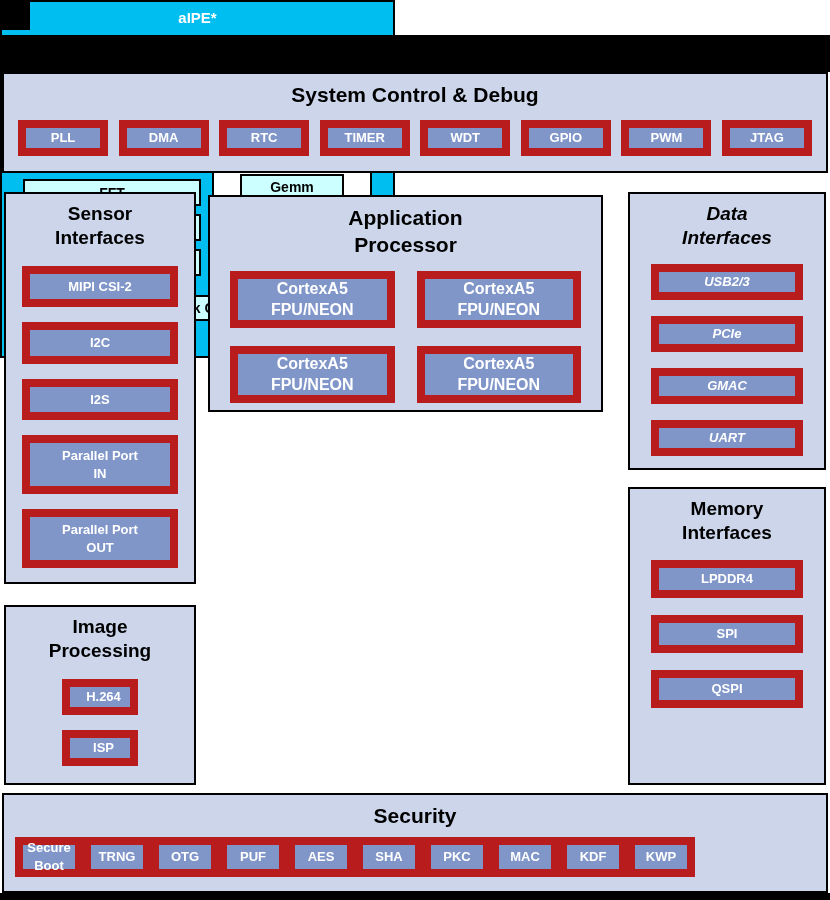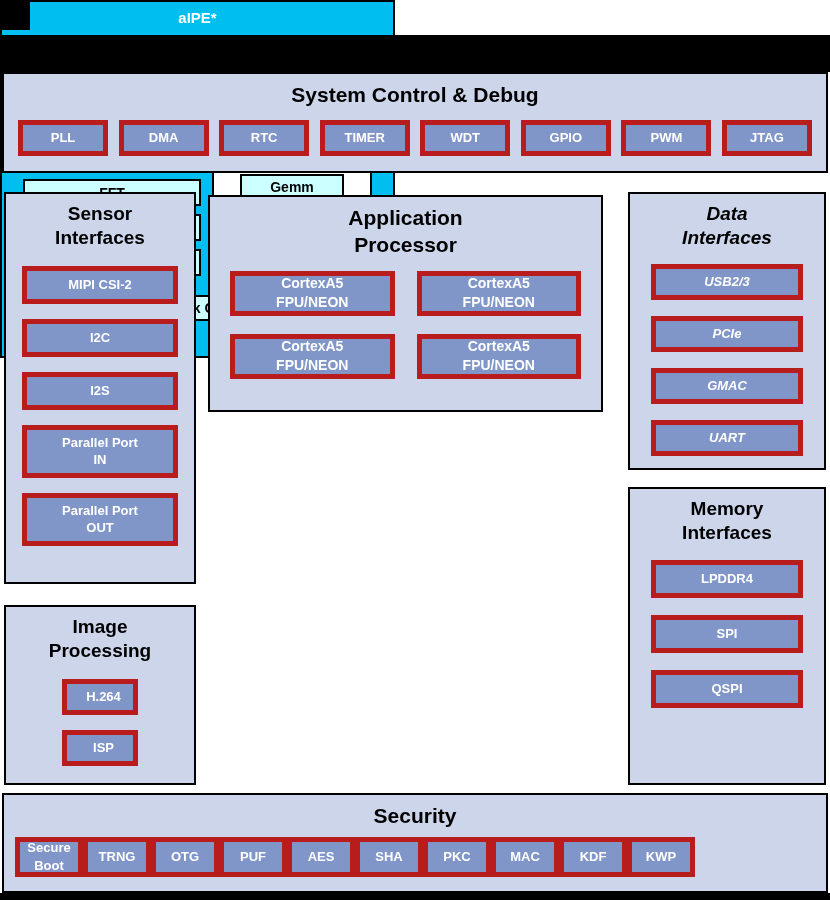--- a/index.html
+++ b/index.html
@@ -8,42 +8,42 @@
 
   .black-block { position:absolute; background:#000000; }
   #corner-square { left:0; top:0; width:30px; height:30px; }
   #top-band { left:0; top:35px; width:830px; height:37px; }
   #bottom-band { left:0; top:893px; width:830px; height:7px; }
 
   .panel { position:absolute; background:#ccd5ea; border:2px solid #000000; }
   .panel-title { font-size:19px; font-weight:bold; color:#000; text-align:center; white-space:pre-line; line-height:1.28; padding-top:8px; }
   .panel-title.big { font-size:21px; }
 
-  .chip { background:#8096c8; border:5px solid #b91c1c; color:#ffffff; font-weight:bold;
+  .chip { background:#8096c8; border:8px solid #b91c1c; color:#ffffff; font-weight:bold;
           font-size:13px; display:flex; align-items:center; justify-content:center;
           text-align:center; white-space:pre-line; line-height:1.35; }
 
   
   #system-control { left:2px; top:72px; width:826px; height:101px; }
   #system-control .chip-row { display:flex; justify-content:space-between; padding:0 14px; margin-top:11px; }
   #system-control .chip { width:90px; height:36px; }
 
   
   #sensor-interfaces { left:4px; top:192px; width:192px; height:392px; }
   .v-chips { display:flex; flex-direction:column; align-items:center; gap:15px; margin-top:15px; }
   #sensor-interfaces .chip { width:156px; min-height:38px; padding:4px 2px; }
 
   
   #image-processing { left:4px; top:605px; width:192px; height:180px; }
   #image-processing .chip { width:76px; height:36px;padding-left:7px; }
 
   
   #app-processor { left:208px; top:195px; width:395px; height:217px; }
   #app-processor .ap-grid { display:grid; grid-template-columns:1fr 1fr; gap:18px 22px; padding:12px 20px 0; }
-  #app-processor .chip { height:45px; font-size:14px; }
+  #app-processor .chip { height:57px; font-size:16px; }
 
   
   #aipe { left:212px; top:430px; width:395px; height:358px; background:#00bff0; border:2px solid #000; }
   #aipe .aipe-title { color:#ffffff; font-size:15px; text-align:center; margin-top:7px; }
   .cyan-chip { background:#ccffff; border:2px solid #000; color:#000; font-weight:bold; font-size:14px;
                display:flex; align-items:center; justify-content:center; text-align:center; white-space:pre-line; }
   #aipe .bar { width:364px; height:26px; margin:9px auto 0; }
   #aipe .aipe-body { display:flex; justify-content:space-between; padding:0 21px; margin-top:13px; }
   #aipe .engine-col { display:flex; flex-direction:column; gap:8px; width:178px; }
   #aipe .engine-col .cyan-chip { height:27px; }

